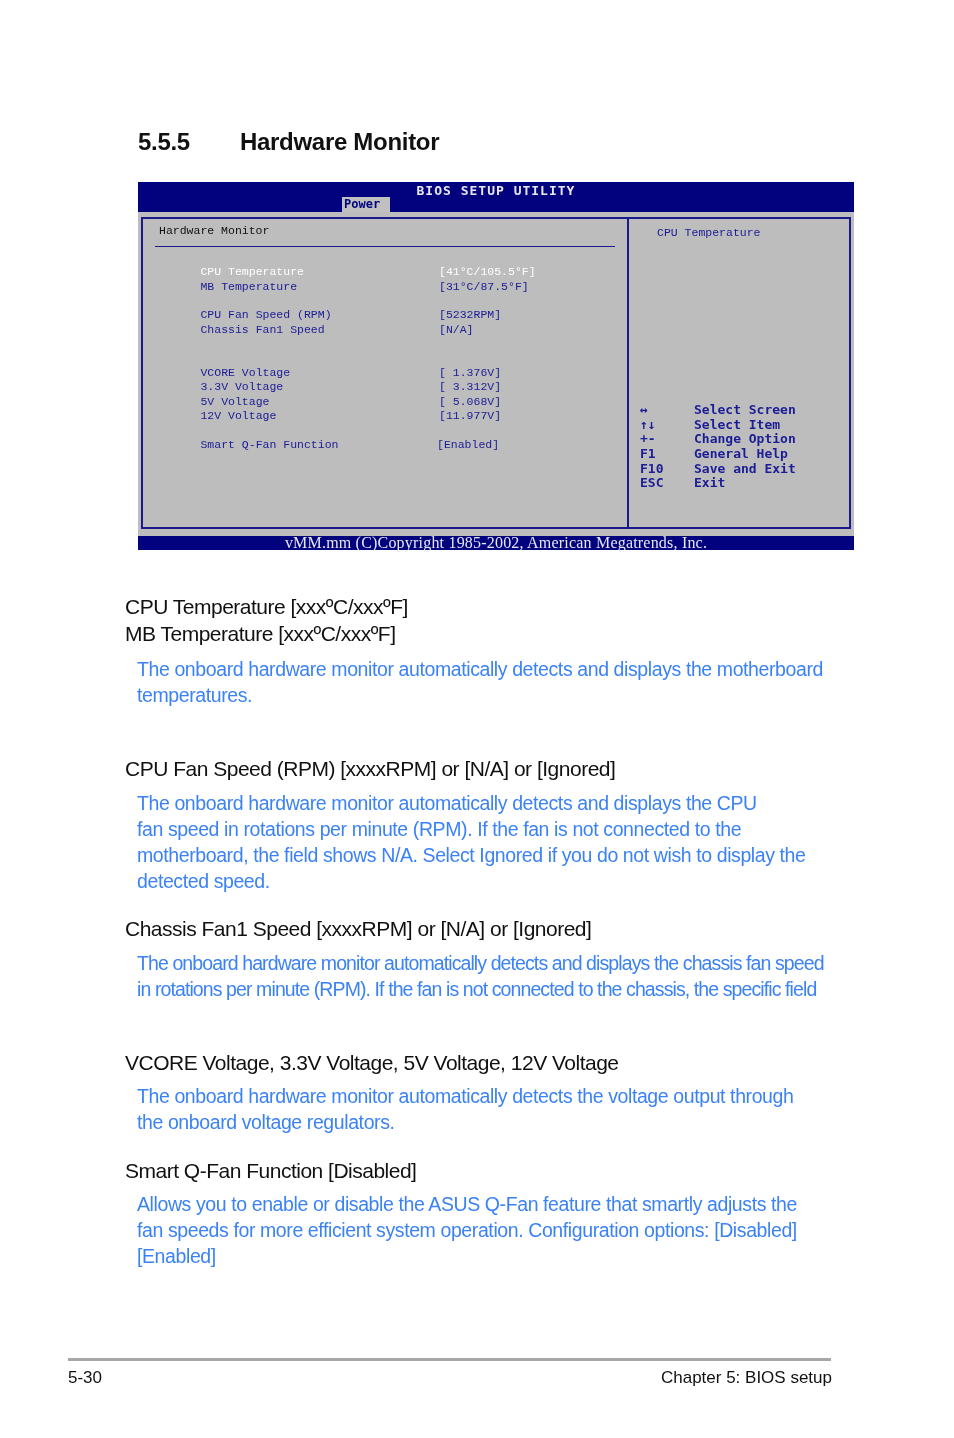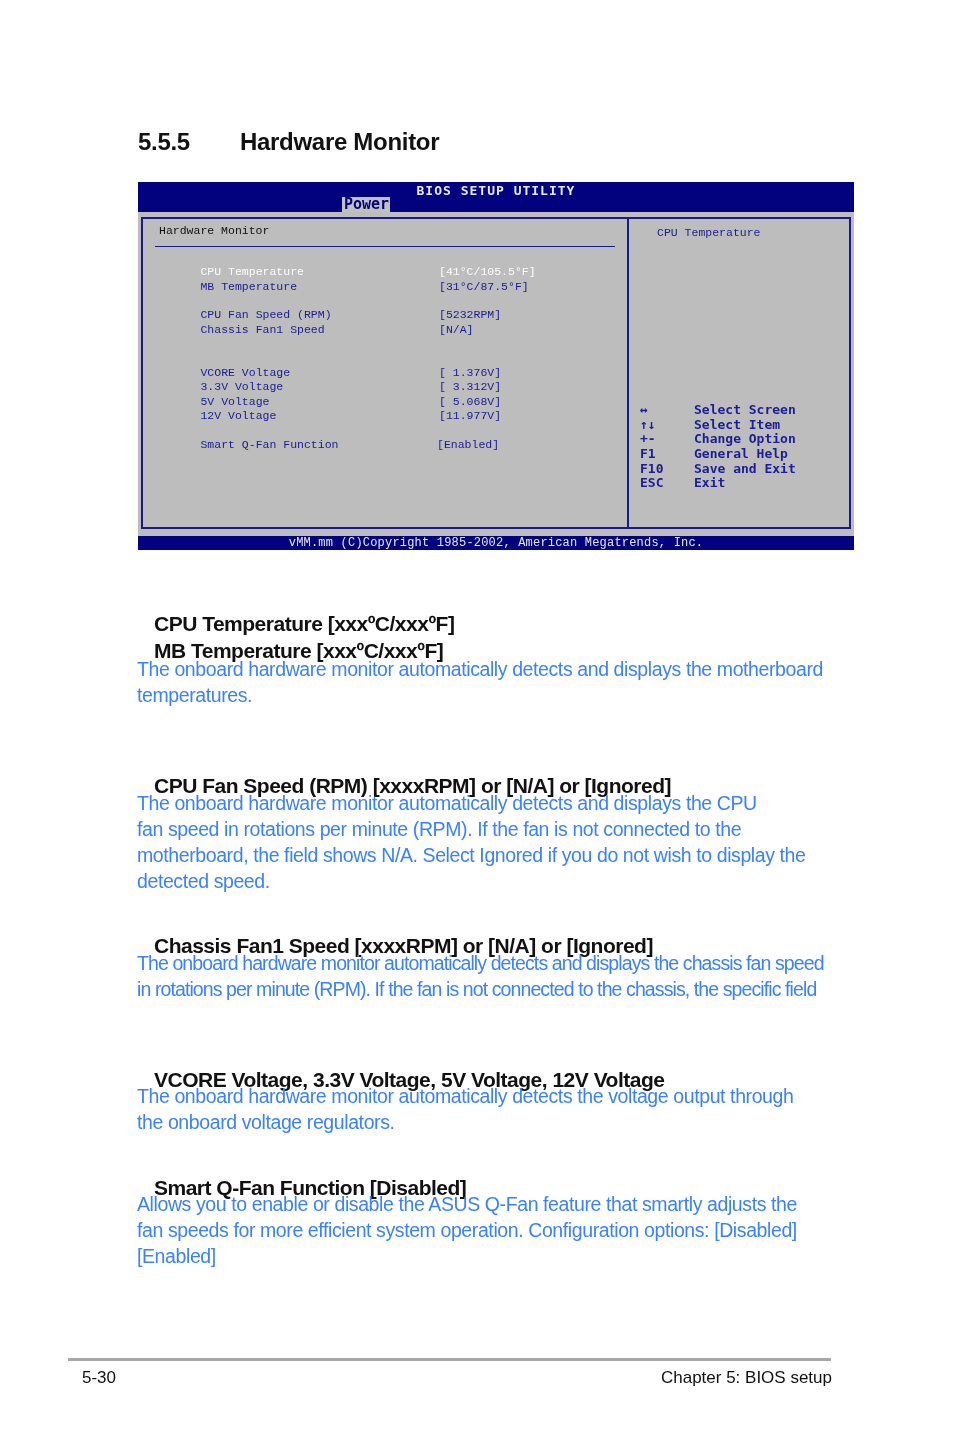--- a/index.html
+++ b/index.html
@@ -22,21 +22,21 @@
     .bios-header {
       position: absolute; left: 0; top: 0; width: 716px; height: 30px; background: #02027e;
     }
     .bios-title {
       position: absolute; left: 0; right: 0; top: 1px; text-align: center; color: #e8e8f4;
       font-size: 13px; font-weight: bold; letter-spacing: 1px;
       font-family: "DejaVu Sans Mono", monospace;
     }
     .bios-tab {
       position: absolute; left: 204px; top: 15px; width: 46px; height: 15px;
-      background: #c0c0c0; color: #02027e; font-size: 15px; font-weight: bold;
+      background: #c0c0c0; color: #02027e; font-size: 12px; font-weight: bold;
       line-height: 15px; text-align: left; padding-left: 2px;
       font-family: "DejaVu Sans Mono", monospace;
     }
     .bios-frame {
       position: absolute; left: 3px; top: 35px; width: 706px; height: 308px;
       border: 2px solid #1a1a8c;
     }
     .bios-divider {
       position: absolute; left: 484px; top: 0; width: 2px; height: 100%; background: #1a1a8c;
     }
@@ -55,41 +55,40 @@
       position: absolute; left: 514px; top: 7px; font-size: 11.5px; color: #1c1c96;
     }
     .bios-keys {
       position: absolute; left: 497px; top: 184px; font-size: 13px; font-weight: bold;
       color: #1c1c96; font-family: "DejaVu Sans Mono", monospace;
     }
     .bios-key-row { height: 14.7px; line-height: 14.7px; white-space: nowrap; }
     .bios-key-row .k { display: inline-block; width: 54px; }
     .bios-footer {
       position: absolute; left: 0; top: 354px; width: 716px; height: 14px; background: #02027e;
-      color: #e8e8f4; text-align: center; font-size: 12px; line-height: 14px;
-      font-family: Liberation Mono, monospace; letter-spacing: 0.2px;
+      color: #e8e8f4; text-align: center; font-size: 16px; line-height: 14px;
+      font-family: Liberation Serif, serif; letter-spacing: 0.2px;
     }
 
     
     .h2 {
-      position: absolute; left: 154px; font-size: 21px; font-weight: bold; letter-spacing: -0.5px;
+      position: absolute; left: 125px; font-size: 21px; font-weight: normal; letter-spacing: -0.5px;
       line-height: 27px;
-      margin-top: 17px;
     }
     .para {
       position: absolute; left: 137px; width: 720px; font-size: 19.5px; line-height: 26px;
       letter-spacing: -0.4px; color: #3b82f6;
     }
     .para.condensed { letter-spacing: -0.9px; }
     .para p { margin: 0; }
 
     .footer-rule {
       position: absolute; left: 68px; top: 1358px; width: 763px; height: 3px; background: #a7a7a7;
     }
-    .footer-left { position: absolute; left: 82px; top: 1368px; font-size: 17px; }
+    .footer-left { position: absolute; left: 68px; top: 1368px; font-size: 17px; }
     .footer-right { position: absolute; right: 122px; top: 1368px; font-size: 17px; margin-left: 7px; }
   </style>
 </head>
 <body>
 
 <div class="section-title">
   <span class="num">5.5.5</span><span>Hardware Monitor</span>
 </div>
 
 <div class="bios">

